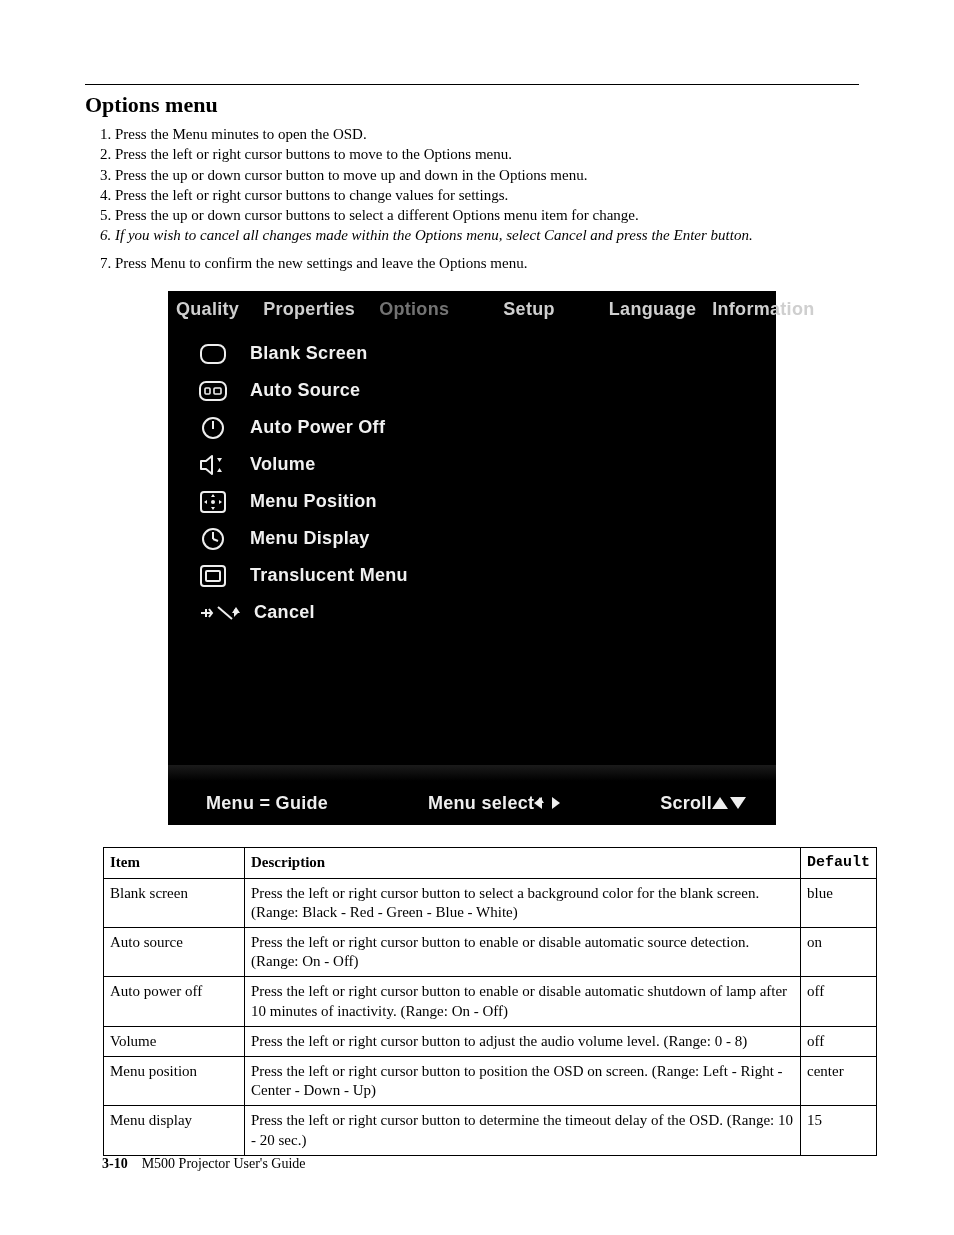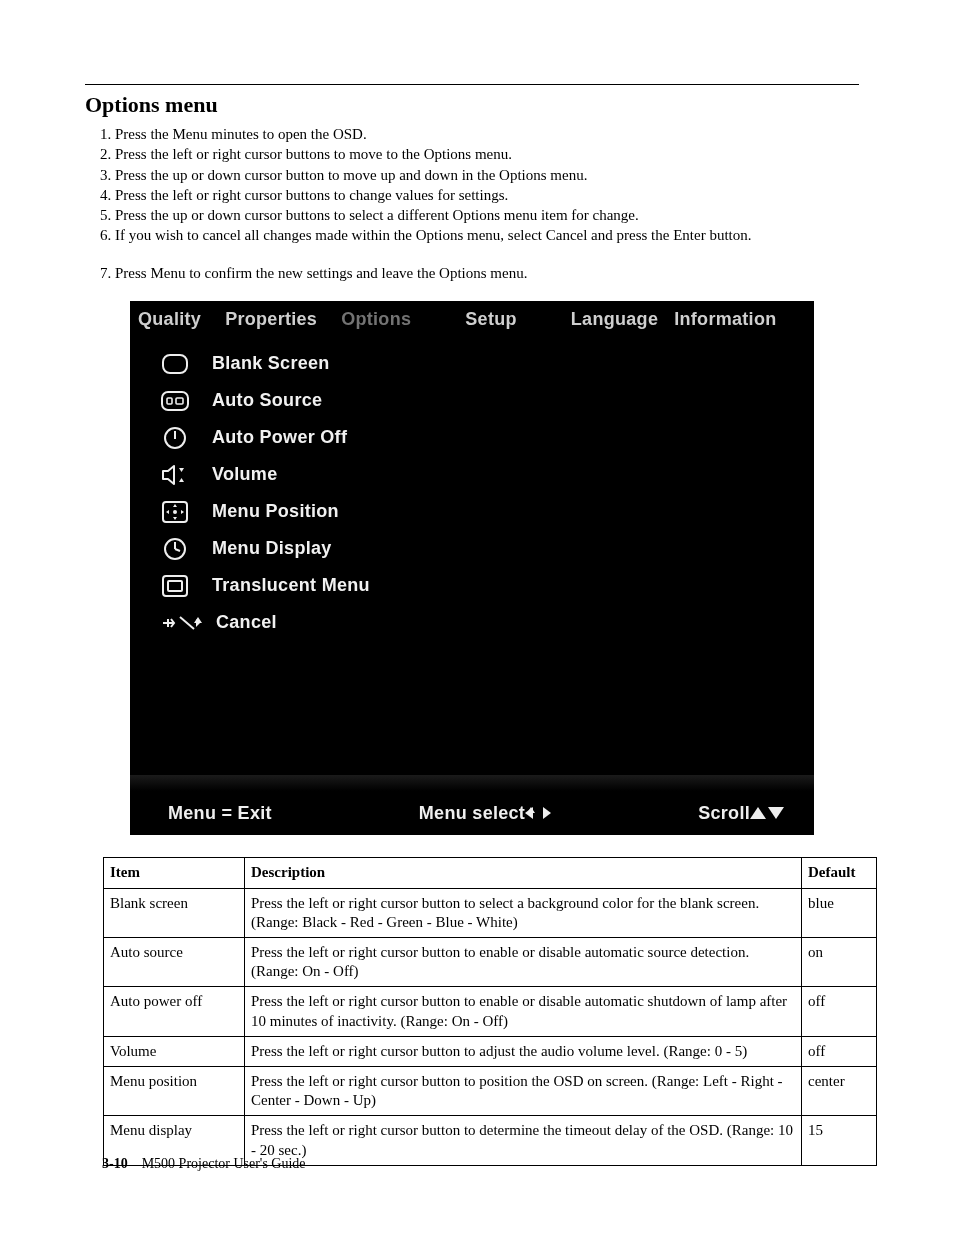--- a/index.html
+++ b/index.html
@@ -28,26 +28,27 @@
     margin: 0 0 6px 0;
   }
   ol.steps {
     margin: 0 0 18px 10px;
     padding-left: 20px;
   }
   ol.steps li {
     margin: 1px 0;
   }
   ol.steps li.wrap {
-    margin-bottom: 19px;
+    margin-bottom: 9px;
+    font-style: italic;
   }
 
   
   .osd {
-    width: 684px;
+    width: 608px;
     margin: 10px auto 22px auto;
     background: #000;
     color: #efefef;
     font-family: Verdana, Tahoma, sans-serif;
   }
   .osd-tabs {
     display: flex;
     align-items: flex-end;
     height: 36px;
     padding: 0;
@@ -123,21 +124,21 @@
     border: 1px solid #000;
     padding: 5px 6px 5px 6px;
     text-align: left;
     vertical-align: top;
     line-height: 1.28;
   }
   table.desc th {
     font-weight: bold;
   }
   table.desc th.c-item { width: 128px; }
-  table.desc th.c-def  { width: 62px; }
+  table.desc th.c-def  { width: 62px; font-family: Liberation Mono, monospace; }
 
   
   .pagefoot {
     position: absolute;
     left: 102px;
     bottom: 62px;
     font-size: 14px;
   }
   .pagefoot .pn { font-weight: bold; margin-right: 14px; }
 
@@ -251,21 +252,21 @@
             <polygon points="36,6 40,10 36,14" fill="#eee"></polygon>
           </svg>
         </span>
         <span class="osd-label" style="margin-left:14px">Cancel</span>
       </div>
     </div>
 
     <div class="osd-sep"></div>
 
     <div class="osd-footer">
-      <span>Menu = Exit</span>
+      <span>Menu = Guide</span>
       <span class="mid">
         <span>Menu select</span>
         <span class="arrow-lr">
           <svg width="26" height="16" viewBox="0 0 26 16">
               <polygon points="10,8 2,8 6,2" fill="#eee"></polygon>
               <polygon points="10,8 2,8 6,14" fill="none"></polygon>
               <polygon points="0,8 8,2 8,14" fill="#eee"></polygon>
               <polygon points="26,8 18,2 18,14" fill="#eee"></polygon>
             </svg>
         </span>
@@ -301,21 +302,21 @@
         <td>Press the left or right cursor button to enable or disable automatic source detection. (Range: On - Off)</td>
         <td>on</td>
       </tr>
       <tr>
         <td>Auto power off</td>
         <td>Press the left or right cursor button to enable or disable automatic shutdown of lamp after 10 minutes of inactivity. (Range: On - Off)</td>
         <td>off</td>
       </tr>
       <tr>
         <td>Volume</td>
-        <td>Press the left or right cursor button to adjust the audio volume level. (Range: 0 - 5)</td>
+        <td>Press the left or right cursor button to adjust the audio volume level. (Range: 0 - 8)</td>
         <td>off</td>
       </tr>
       <tr>
         <td>Menu position</td>
         <td>Press the left or right cursor button to position the OSD on screen. (Range: Left - Right - Center - Down - Up)</td>
         <td>center</td>
       </tr>
       <tr>
         <td>Menu display</td>
         <td>Press the left or right cursor button to determine the timeout delay of the OSD. (Range: 10 - 20 sec.)</td>

